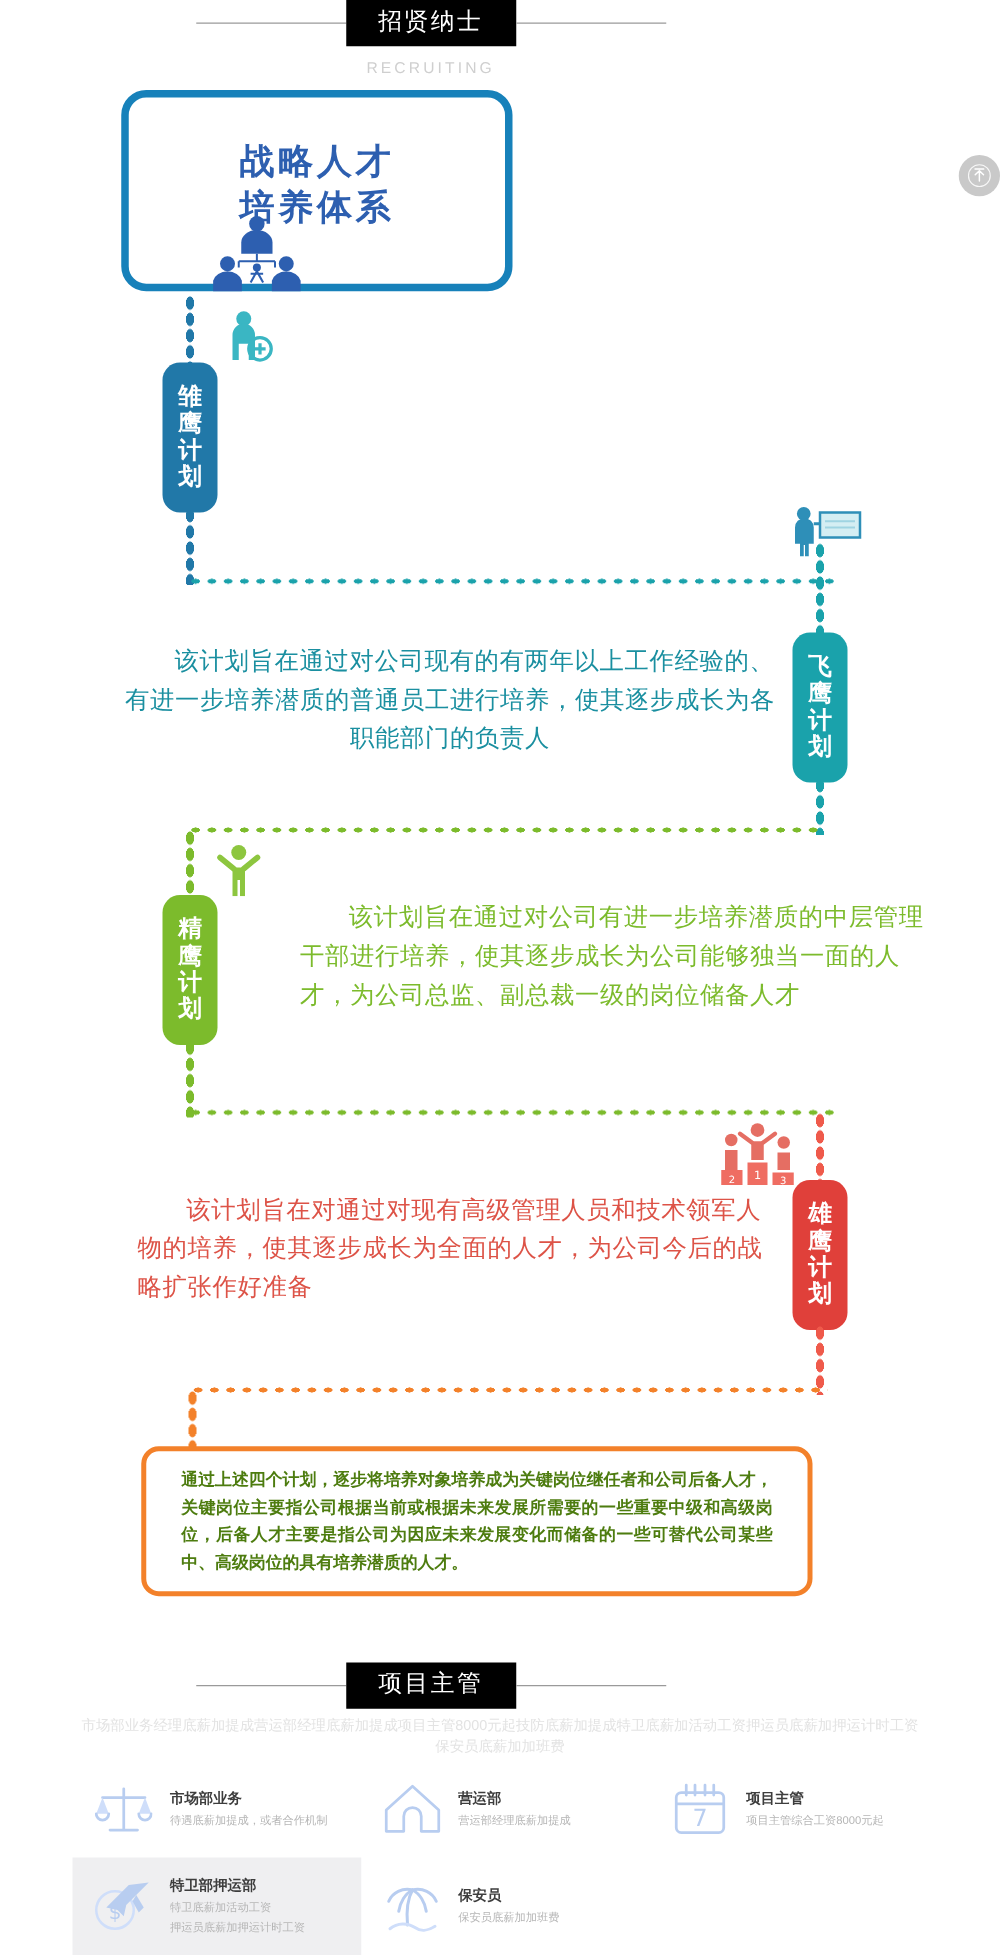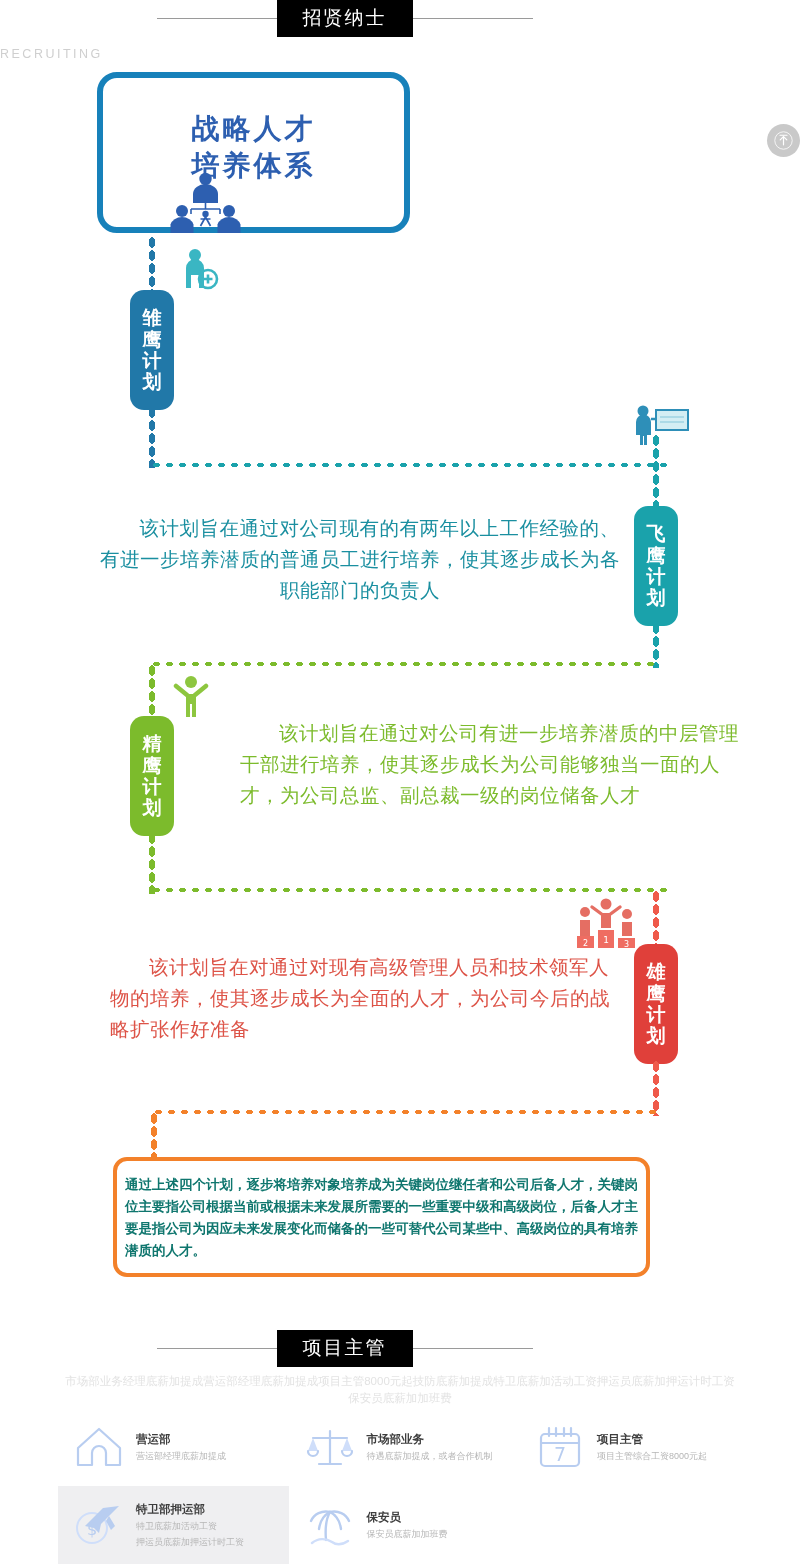--- a/index.html
+++ b/index.html
@@ -5,21 +5,21 @@
   * { box-sizing: border-box; margin: 0; padding: 0; }
   html, body {
     width: 800px; height: 1566px;
     background: #ffffff;
     font-family: "Liberation Sans", "DejaVu Sans", sans-serif;
     overflow: hidden;
   }
   .page { position: relative; width: 800px; height: 1566px; }
 
   
-  .sec-head { position: absolute; left: 0; width: 689px; }
+  .sec-head { position: absolute; left: 0; width: 689px; text-align: center; }
   .sec-head .rule-wrap { display: flex; align-items: center; justify-content: center; }
   .sec-head .rule { width: 120px; height: 1px; background: #9a9a9a; }
   .sec-head .chip {
     background: #000; color: #fff; font-size: 19px; letter-spacing: 2px;
     padding: 6px 26px; white-space: nowrap; line-height: 1.3;
   }
   .sec-head .sub {
     margin-top: 10px; color: #cfcfcf; font-size: 12.5px; letter-spacing: 2.5px;
   }
 
@@ -60,21 +60,21 @@
 
   
   .para { position: absolute; font-size: 19.5px; line-height: 31px; letter-spacing: 0.5px;
           font-family: "DejaVu Sans", sans-serif; }
   .para p { text-indent: 2em; }
 
   
   .summary {
     position: absolute; left: 113px; top: 1157px; width: 537px;
     border: 4px solid #f3812a; border-radius: 14px; background: #fff;
-    padding: 12px 8px; color: #0f766e; font-weight: bold;
+    padding: 12px 28px; color: #4d7c0f; font-weight: bold;
     font-size: 13.5px; line-height: 22px; text-align: justify;
     font-family: "DejaVu Sans", sans-serif;
   }
 
   
   .ben-sub {
     position: absolute; left: 60px; top: 1373px; width: 680px;
     text-align: center; color: #e3e3e3; font-size: 11.5px; line-height: 17px;
   }
   .cards { position: absolute; left: 58px; top: 1408px; width: 692px;
@@ -261,45 +261,45 @@
       <div class="rule"></div>
     </div>
   </div>
   <div class="ben-sub">市场部业务经理底薪加提成营运部经理底薪加提成项目主管8000元起技防底薪加提成特卫底薪加活动工资押运员底薪加押运计时工资保安员底薪加加班费</div>
 
   <div class="cards">
 
     <div class="card">
       <div class="ico">
         <svg width="46" height="46" viewBox="0 0 46 46">
-          <g stroke="#b8cdf0" stroke-width="2.2" fill="none" stroke-linejoin="round">
-            <path d="M23 5 L2 24 v17 h14 v-12 a7 7 0 0 1 14 0 v12 h14 V24 z"></path>
-          </g>
-        </svg>
-      </div>
-      <div class="txt">
-        <div class="ct">营运部</div>
-        <div class="cs">营运部经理底薪加提成</div>
-      </div>
-    </div>
-
-    <div class="card">
-      <div class="ico">
-        <svg width="46" height="46" viewBox="0 0 46 46">
           <g stroke="#b8cdf0" stroke-width="2.2" fill="none" stroke-linecap="round">
             <path d="M23 7 V40 M12 40 h22 M6 14 h34 M23 11 v3"></path>
             <path d="M6 14 L1 27 h10 z" fill="#cfdefa" stroke="none"></path>
             <path d="M40 14 L35 27 h10 z" fill="#cfdefa" stroke="none"></path>
             <path d="M1 27 a5 5 0 0 0 10 0 M35 27 a5 5 0 0 0 10 0"></path>
           </g>
         </svg>
       </div>
       <div class="txt">
         <div class="ct">市场部业务</div>
         <div class="cs">待遇底薪加提成，或者合作机制</div>
+      </div>
+    </div>
+
+    <div class="card">
+      <div class="ico">
+        <svg width="46" height="46" viewBox="0 0 46 46">
+          <g stroke="#b8cdf0" stroke-width="2.2" fill="none" stroke-linejoin="round">
+            <path d="M23 5 L2 24 v17 h14 v-12 a7 7 0 0 1 14 0 v12 h14 V24 z"></path>
+          </g>
+        </svg>
+      </div>
+      <div class="txt">
+        <div class="ct">营运部</div>
+        <div class="cs">营运部经理底薪加提成</div>
       </div>
     </div>
 
     <div class="card">
       <div class="ico">
         <svg width="46" height="46" viewBox="0 0 46 46">
           <g stroke="#b8cdf0" stroke-width="2.2" fill="none">
             <rect x="4" y="10" width="38" height="32" rx="4"></rect>
             <path d="M4 19 h38"></path>
             <path d="M12 4 v8 M19 4 v8 M27 4 v8 M34 4 v8" stroke-linecap="round"></path>

